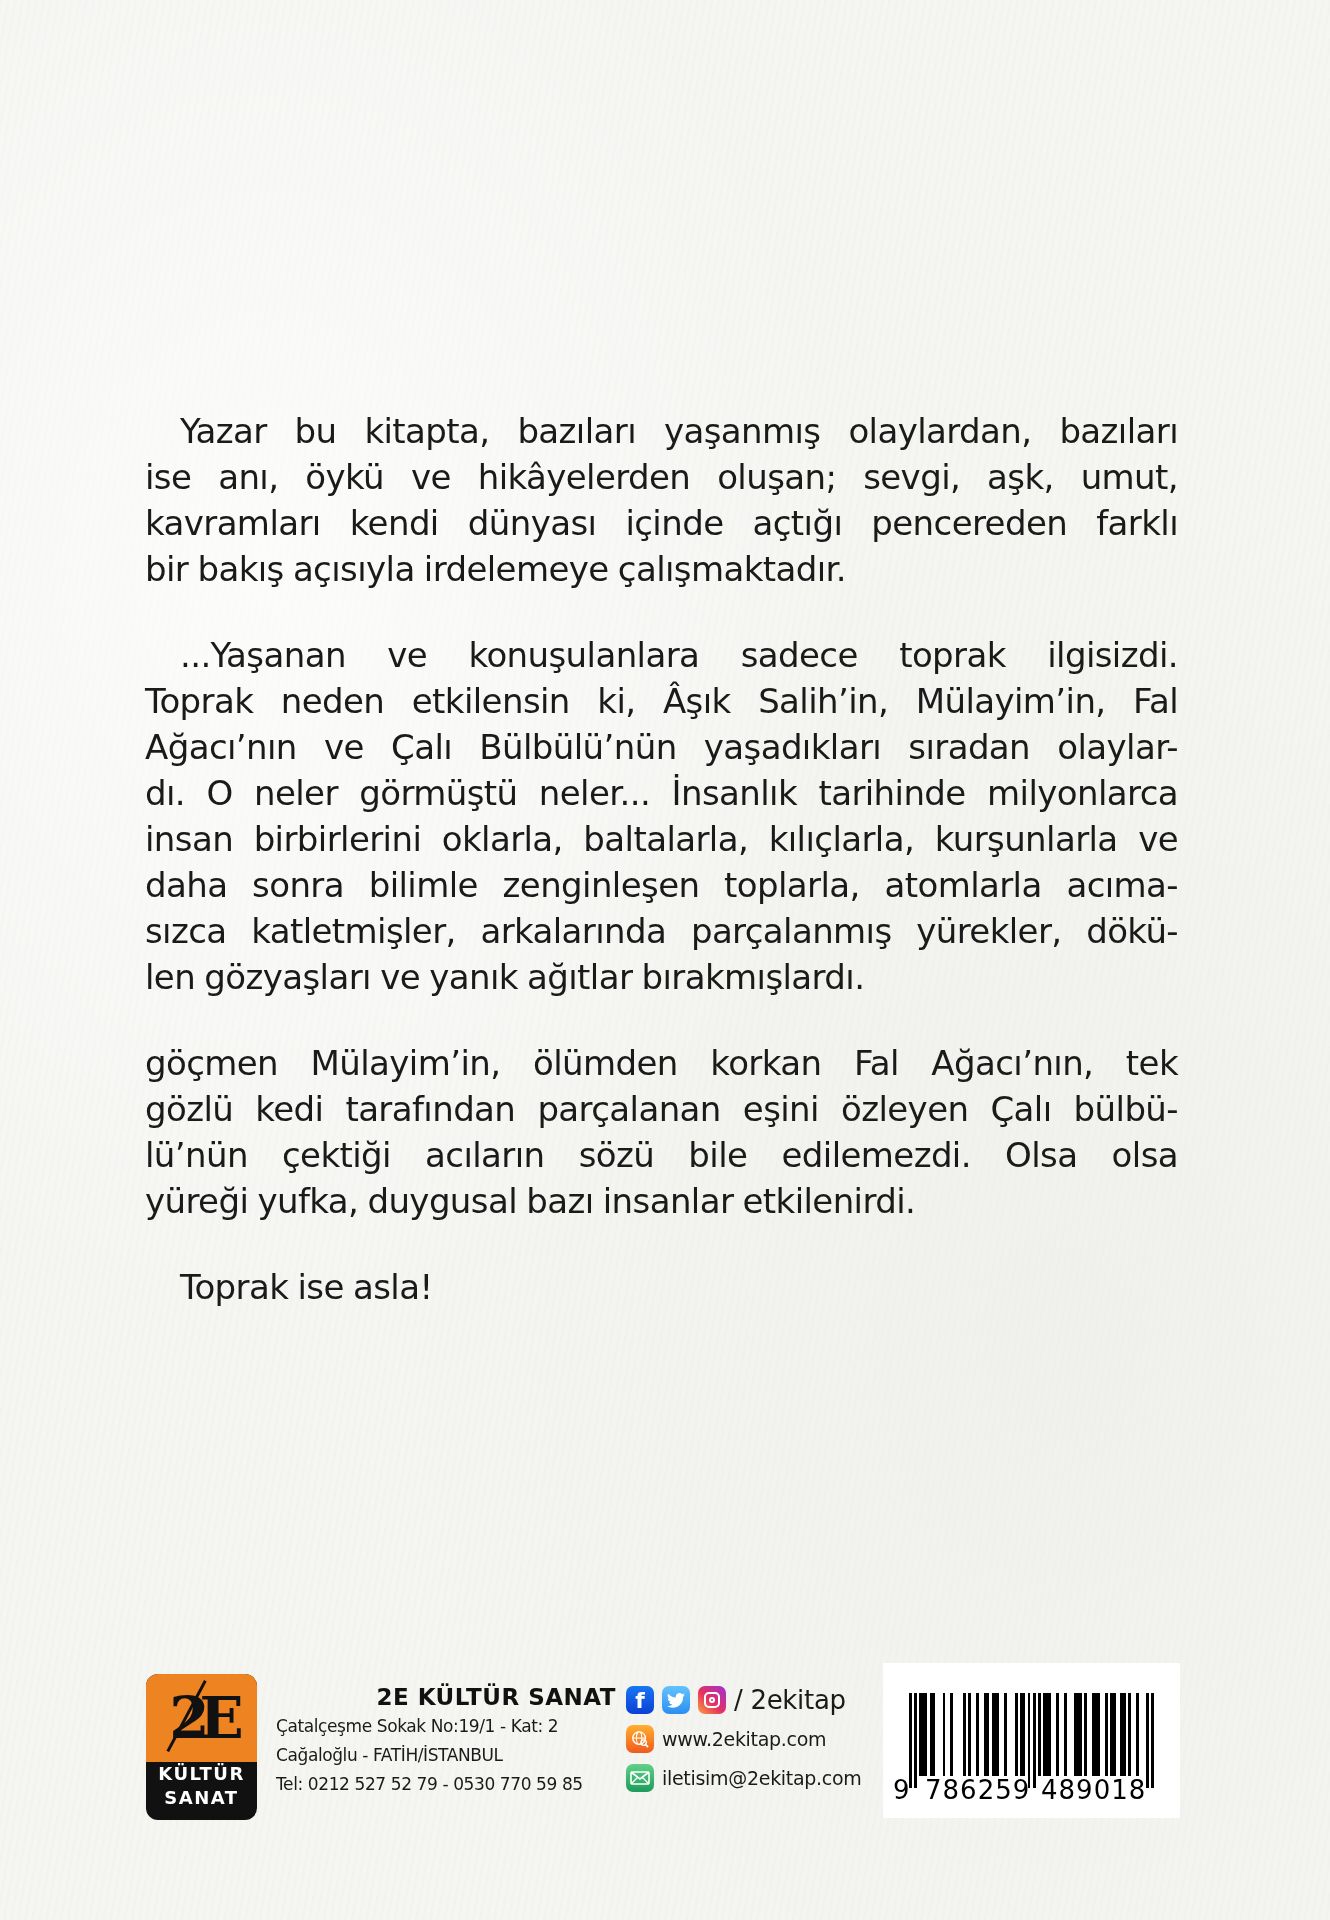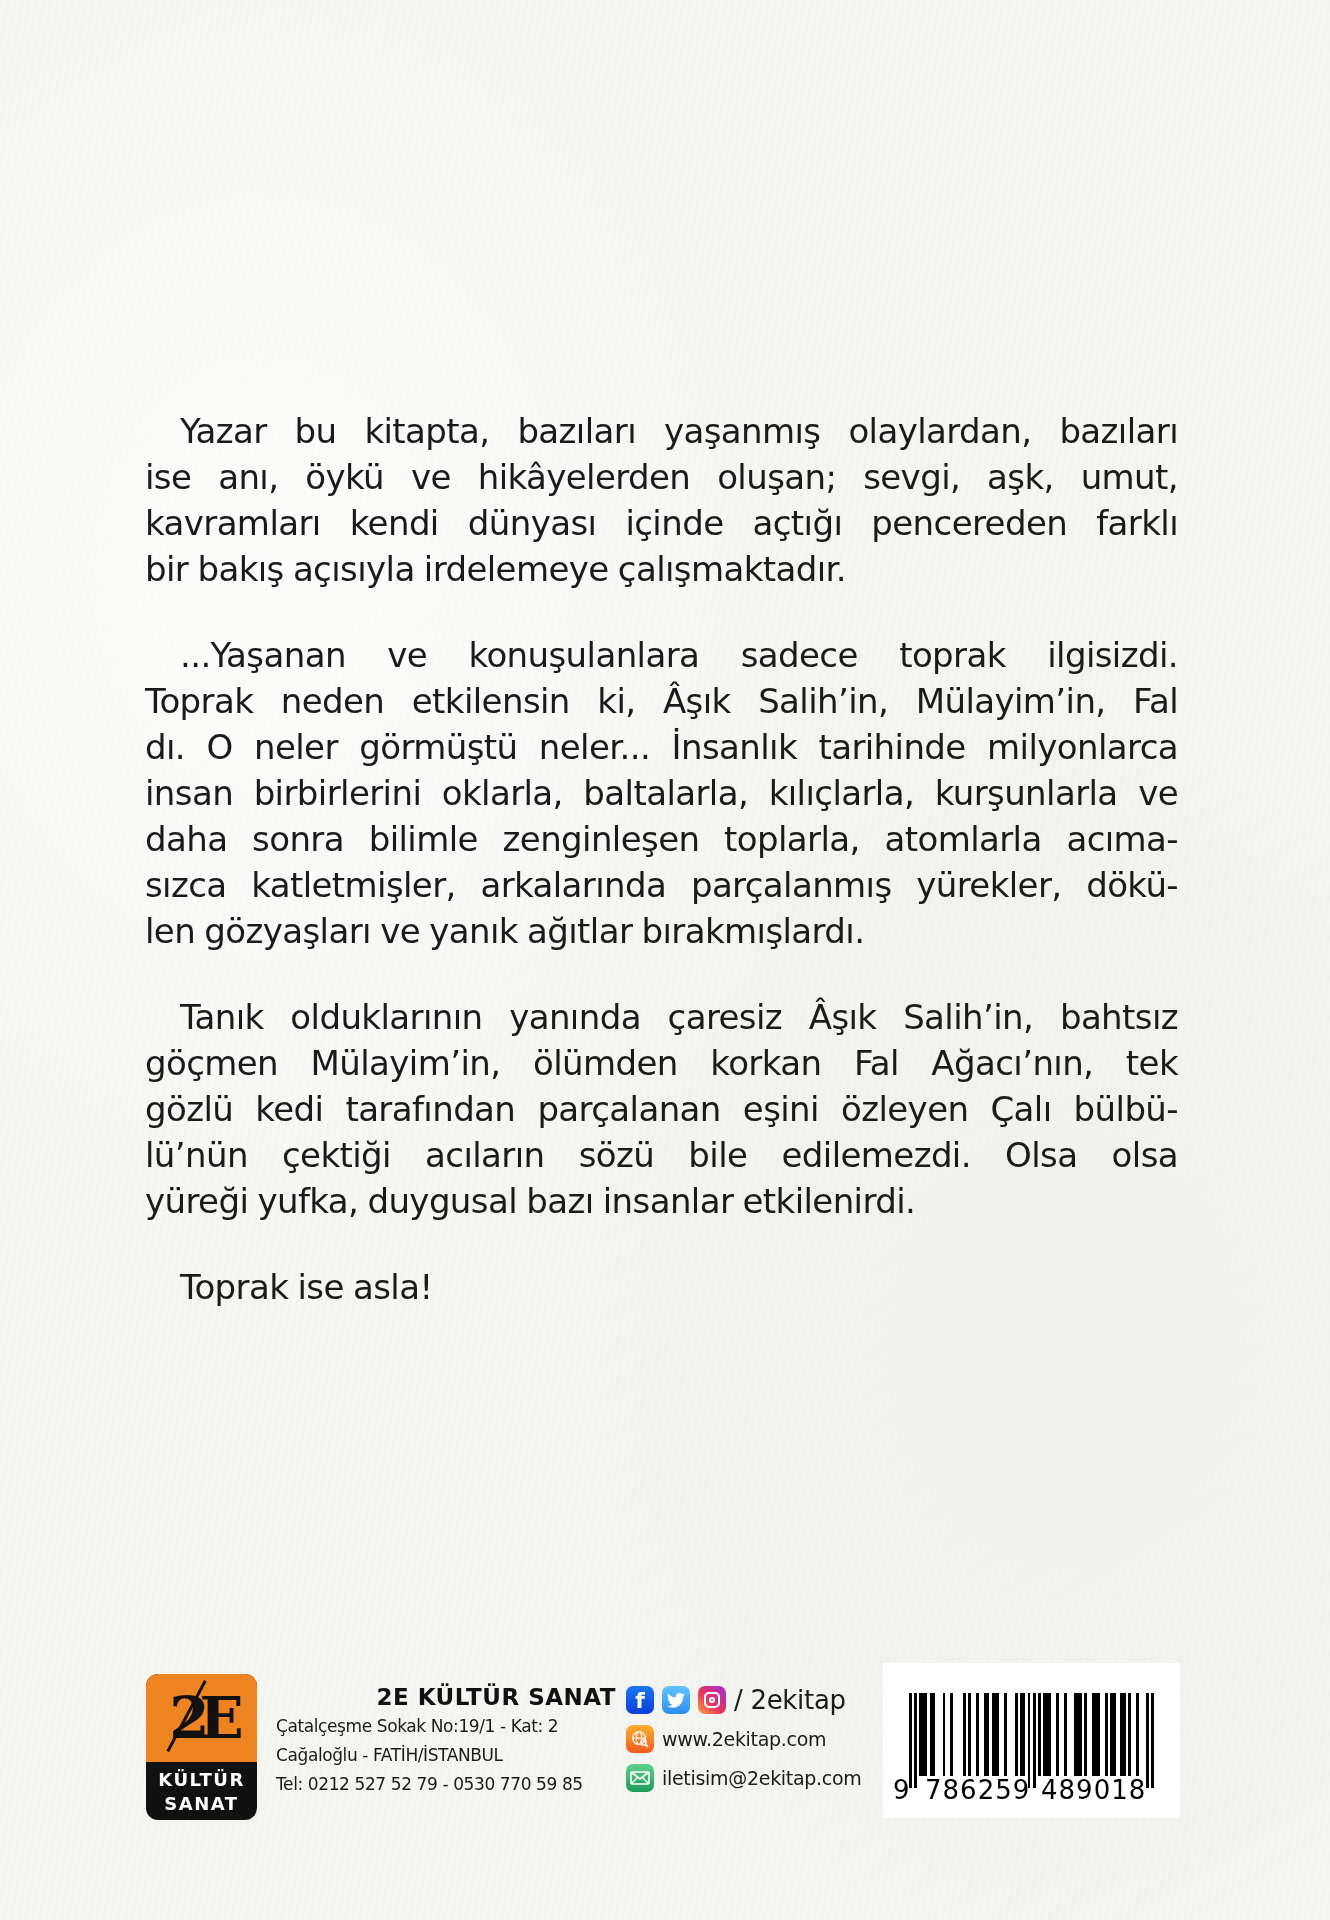--- a/index.html
+++ b/index.html
@@ -38,21 +38,21 @@
     position: absolute; left: 0; right: 0; top: 10px; text-align: center;
     font-family: "DejaVu Serif", serif; font-weight: bold; font-size: 58px;
     color: #111; letter-spacing: -10px; line-height: 68px;
   }
   .logo-slash {
     position: absolute; left: 58px; top: 6px; width: 3px; height: 80px;
     background: #111; transform: rotate(28deg); transform-origin: top left;
   }
   .logo-bottom {
     color: #fff; text-align: center; font-family: "DejaVu Sans", sans-serif;
-    font-weight: bold; font-size: 18px; line-height: 24px; padding-top: 6px;
+    font-weight: bold; font-size: 18px; line-height: 24px; 
     letter-spacing: 1.5px;
   }
   .pub {
     position: absolute; left: 276px; top: 1682px; width: 340px;
   }
   .pub-name {
     font-family: "DejaVu Sans", sans-serif; font-weight: bold; font-size: 23px;
     line-height: 30px; letter-spacing: 0.5px; color: #111; text-align: right;
   }
   .pub-line {
@@ -96,28 +96,28 @@
 <div class="body-text">
   <div class="para">
     <div class="line indent">Yazar bu kitapta, bazıları yaşanmış olaylardan, bazıları</div>
     <div class="line">ise anı, öykü ve hikâyelerden oluşan; sevgi, aşk, umut,</div>
     <div class="line">kavramları kendi dünyası içinde açtığı pencereden farklı</div>
     <div class="line last">bir bakış açısıyla irdelemeye çalışmaktadır.</div>
   </div>
   <div class="para">
     <div class="line indent">...Yaşanan ve konuşulanlara sadece toprak ilgisizdi.</div>
     <div class="line">Toprak neden etkilensin ki, Âşık Salih’in, Mülayim’in, Fal</div>
+    <div class="line">Ağacı’nın ve Çalı Bülbülü’nün yaşadıkları sıradan olaylar-</div>
     <div class="line">dı. O neler görmüştü neler... İnsanlık tarihinde milyonlarca</div>
     <div class="line">insan birbirlerini oklarla, baltalarla, kılıçlarla, kurşunlarla ve</div>
     <div class="line">daha sonra bilimle zenginleşen toplarla, atomlarla acıma-</div>
     <div class="line">sızca katletmişler, arkalarında parçalanmış yürekler, dökü-</div>
     <div class="line last">len gözyaşları ve yanık ağıtlar bırakmışlardı.</div>
   </div>
   <div class="para">
-    <div class="line indent">Tanık olduklarının yanında çaresiz Âşık Salih’in, bahtsız</div>
     <div class="line">göçmen Mülayim’in, ölümden korkan Fal Ağacı’nın, tek</div>
     <div class="line">gözlü kedi tarafından parçalanan eşini özleyen Çalı bülbü-</div>
     <div class="line">lü’nün çektiği acıların sözü bile edilemezdi. Olsa olsa</div>
     <div class="line last">yüreği yufka, duygusal bazı insanlar etkilenirdi.</div>
   </div>
   <div class="para para-closing">
     <div class="line indent last">Toprak ise asla!</div>
   </div>
 </div>
 

